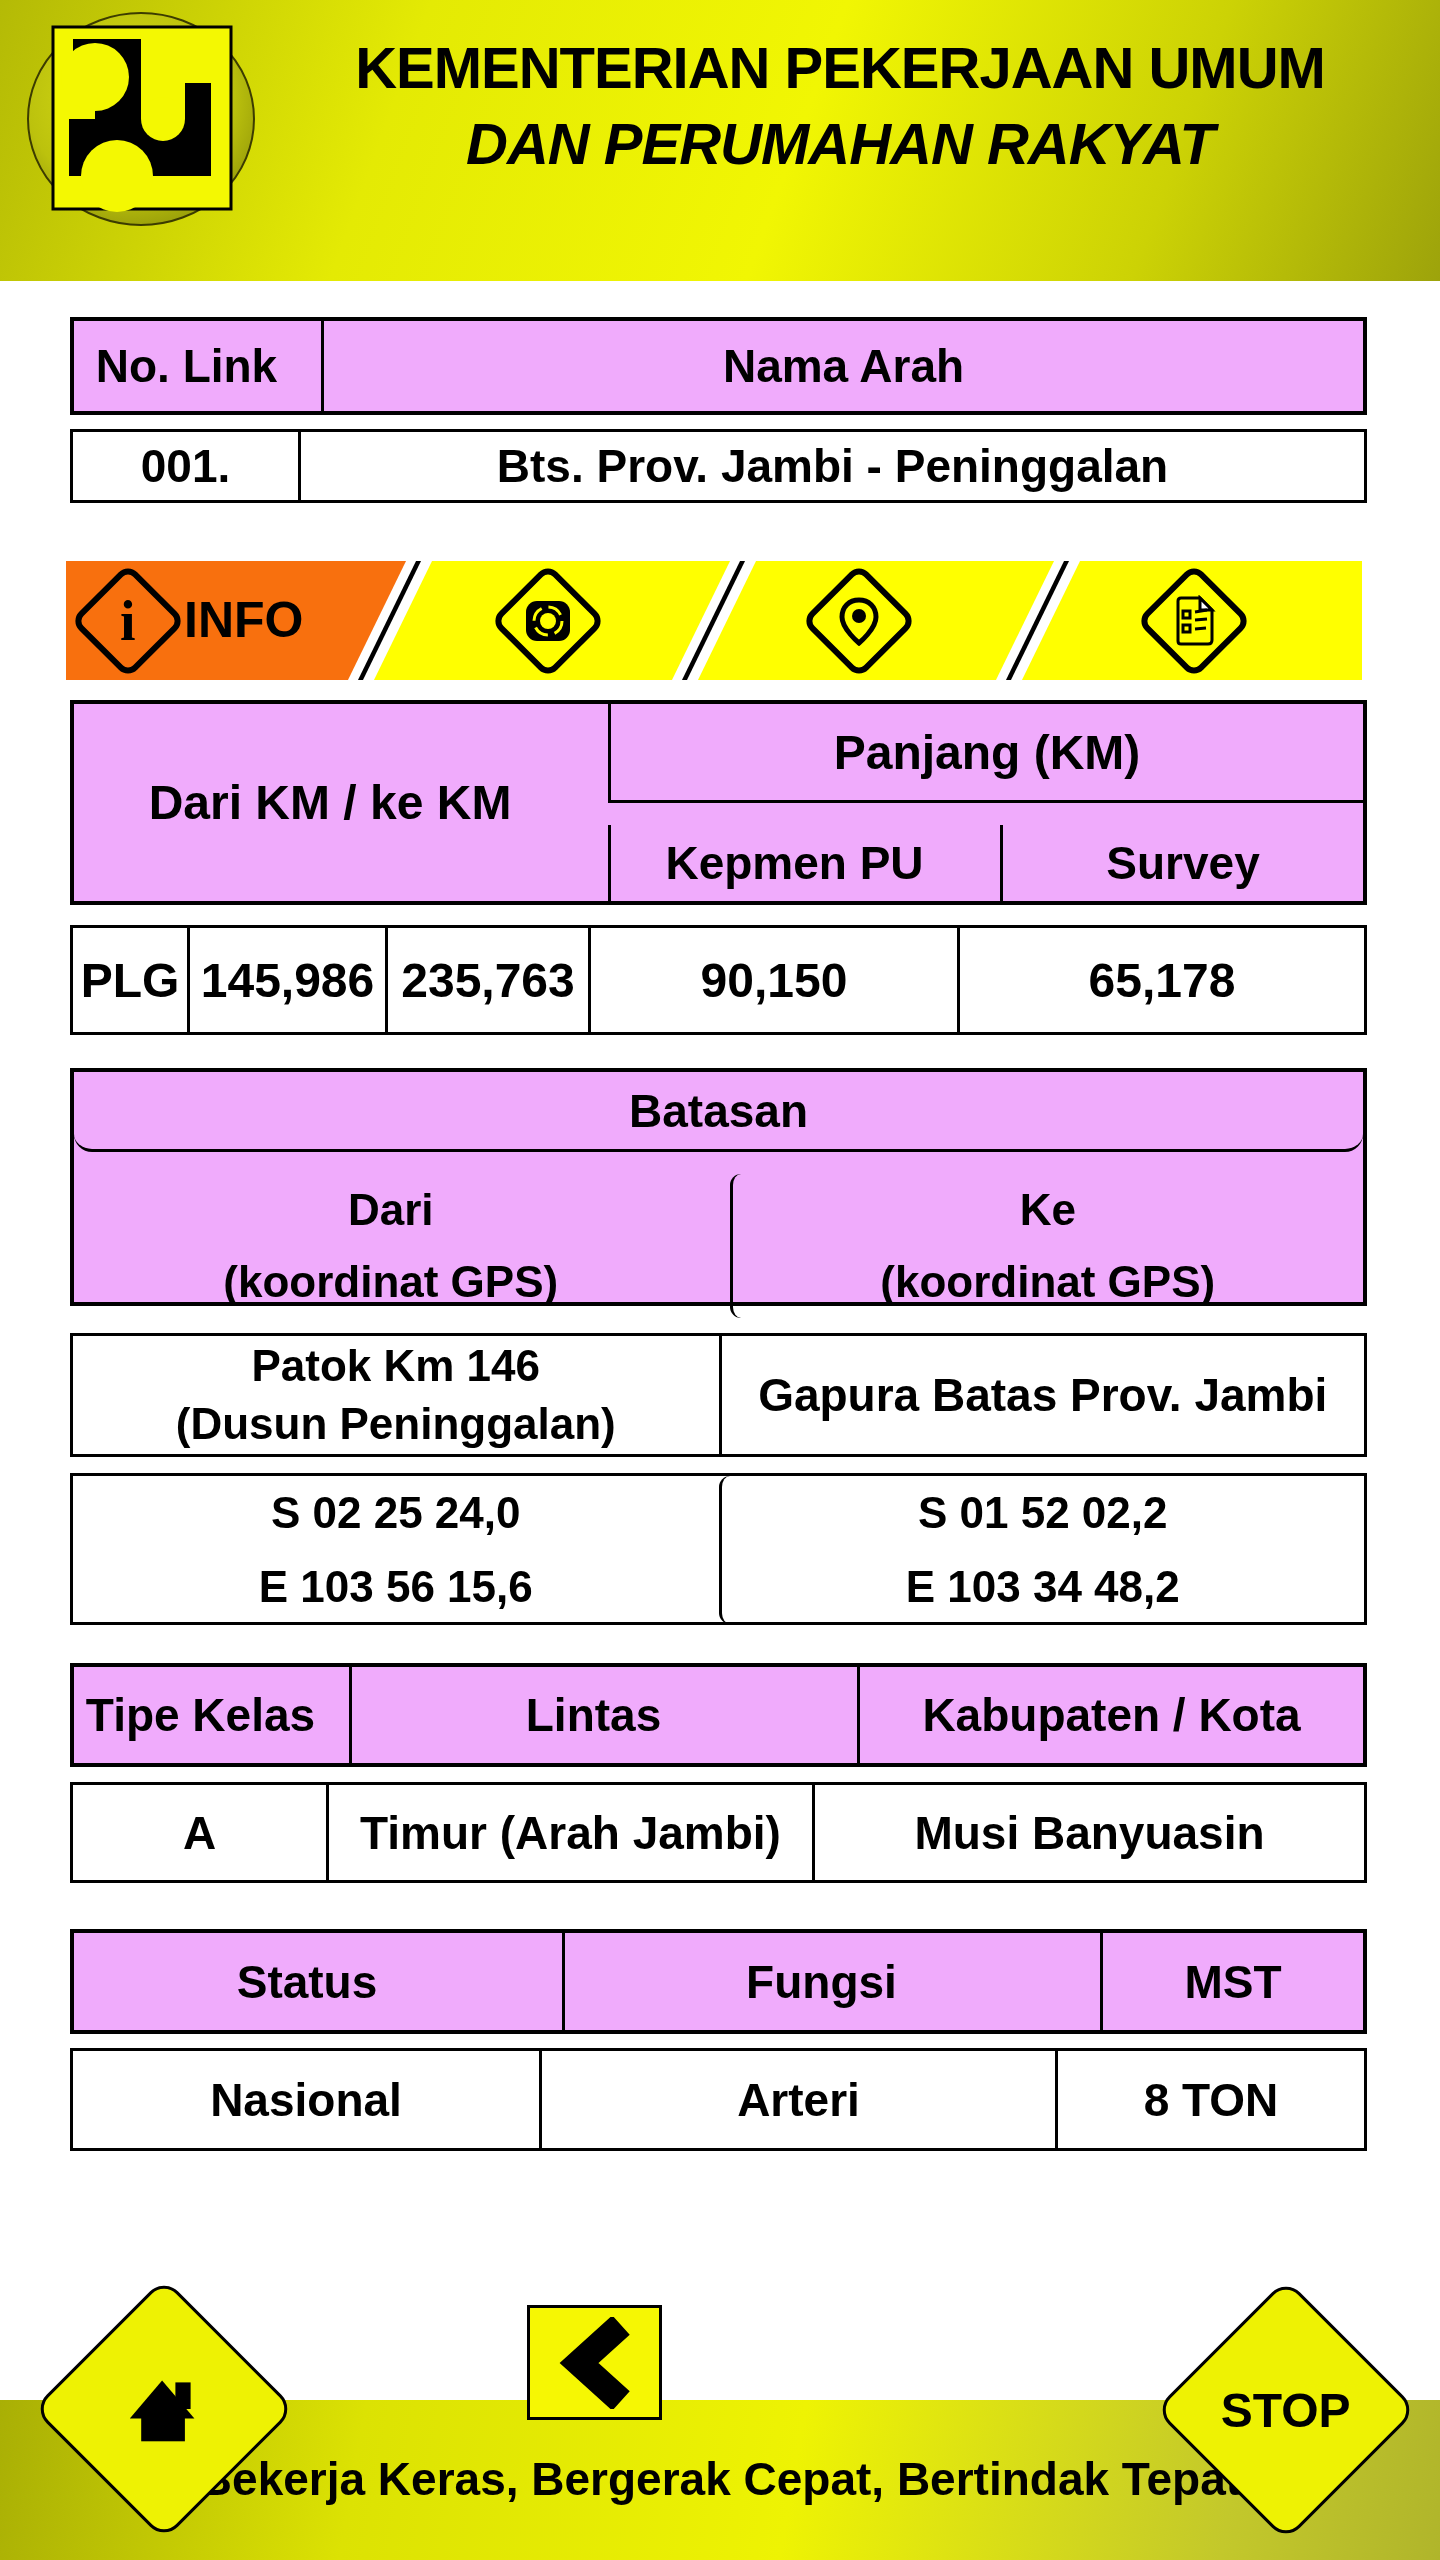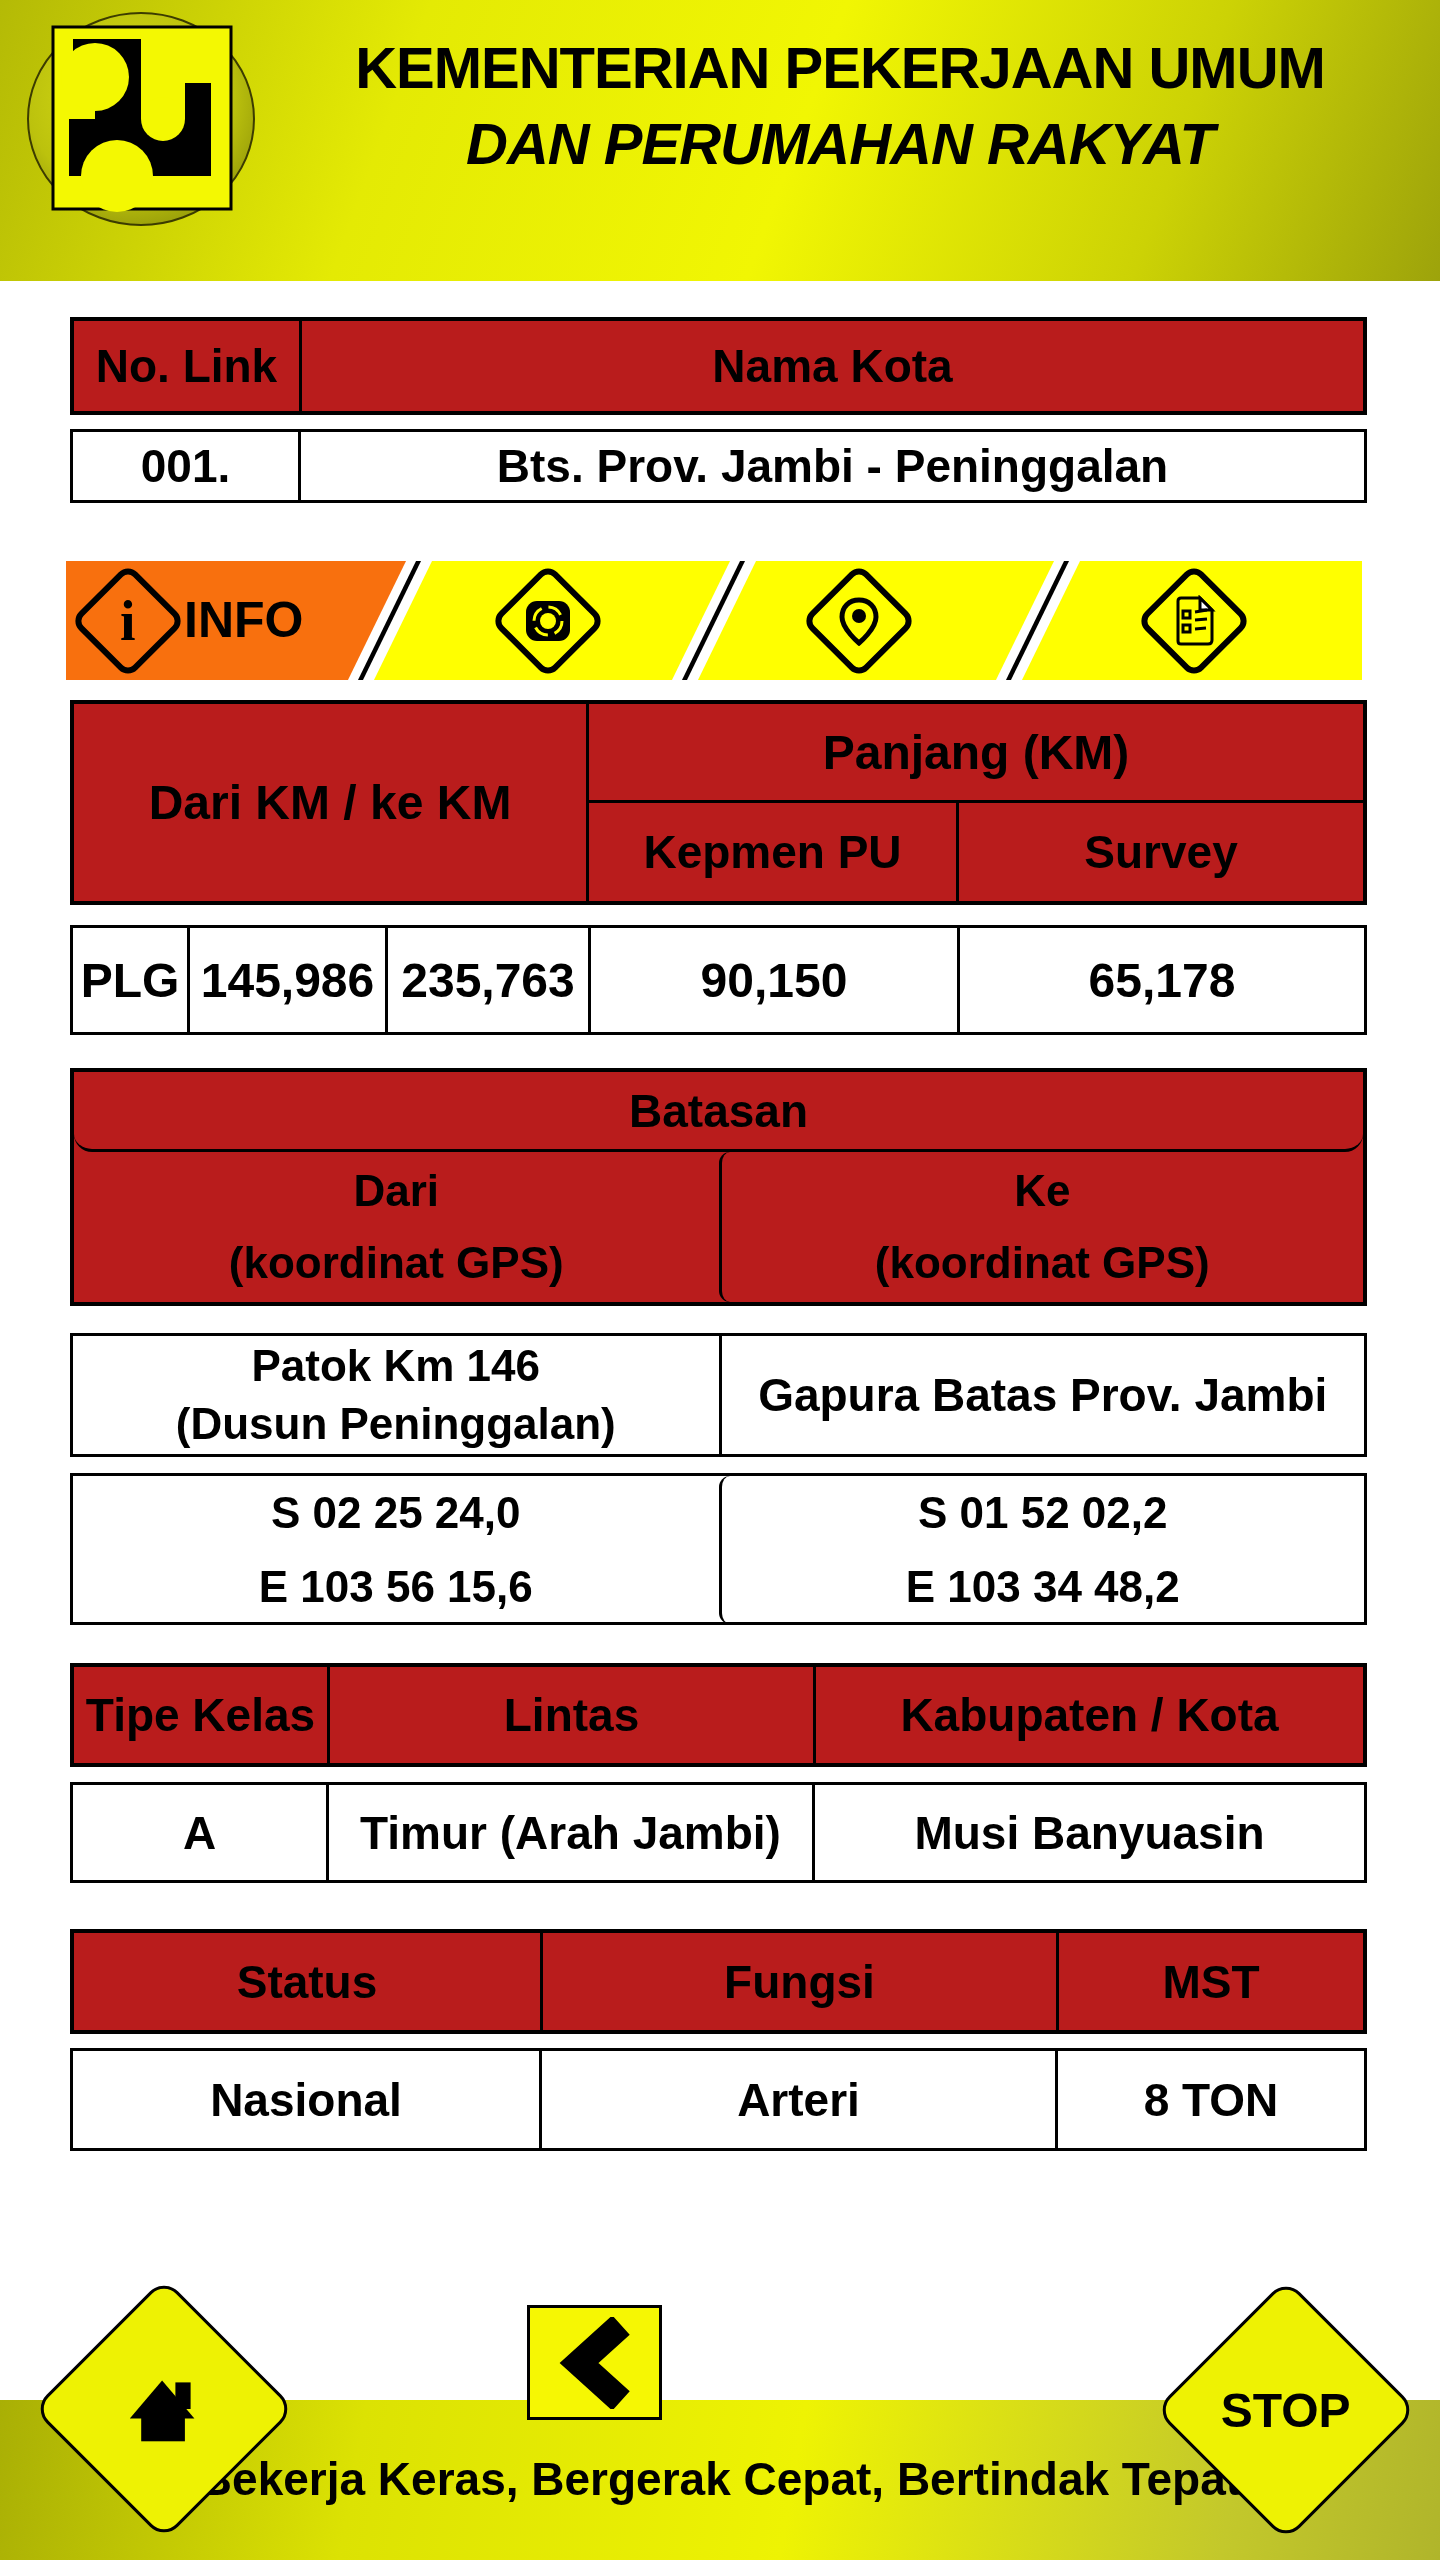--- a/index.html
+++ b/index.html
@@ -10,21 +10,21 @@
   .header-band{position:absolute;left:0;top:0;width:1440px;height:281px;
     background:linear-gradient(110deg,#b4ba06 0%,#e4ea04 28%,#f1f603 55%,#ccd205 80%,#9da30b 100%);}
   .logo{position:absolute;left:25px;top:9px;width:232px;height:220px;}
   .title-wrap{position:absolute;left:250px;top:0;width:1180px;height:265px;text-align:center;}
   .title-l1{position:absolute;left:0;right:0;top:34px;font-size:58px;letter-spacing:-1px;}
   .title-l2{position:absolute;left:0;right:0;top:110px;font-size:58px;letter-spacing:-1px;font-style:italic;}
   .title-l3{position:absolute;left:0;right:0;top:192px;font-size:37px;}
 
   
   .box{position:absolute;left:70px;width:1297px;box-sizing:border-box;display:grid;}
-  .ybox{background:#b91c1c;border:4px solid #000;}
+  .ybox{background:#f0abfc;border:4px solid #000;gap:22px;}
   .wbox{background:#ffffff;border:3px solid #000;}
   .cell{display:flex;align-items:center;justify-content:center;text-align:center;box-sizing:border-box;}
   .bl{border-left:3px solid #000;}
   .f46{font-size:46px;}  .f48{font-size:48px;}  .f44{font-size:44px;border-radius:11px;}
   .twoline{flex-direction:column;line-height:58px;}
   .twoline-wide{flex-direction:column;line-height:74px;}
 
   
   .t1-head{top:317px;height:98px;grid-template-columns:225px auto;}
   .t1-data{top:429px;height:74px;grid-template-columns:225px auto;}
@@ -105,21 +105,21 @@
       </svg>
     </div>
     <div class="title-wrap">
       <div class="title-l1">KEMENTERIAN PEKERJAAN UMUM</div>
       <div class="title-l2">DAN PERUMAHAN RAKYAT</div>
     </div>
   </div>
 
   <div class="box ybox t1-head">
     <div class="cell f46">No. Link</div>
-    <div class="cell f46 bl">Nama Kota</div>
+    <div class="cell f46 bl">Nama Arah</div>
   </div>
   <div class="box wbox t1-data">
     <div class="cell f46">001.</div>
     <div class="cell f46 bl">Bts. Prov. Jambi - Peninggalan</div>
   </div>
 
   <div class="tabbar">
     <div class="tab tab-info"></div>
     <div class="tab tab-y2"></div>
     <div class="tab tab-y3"></div>

